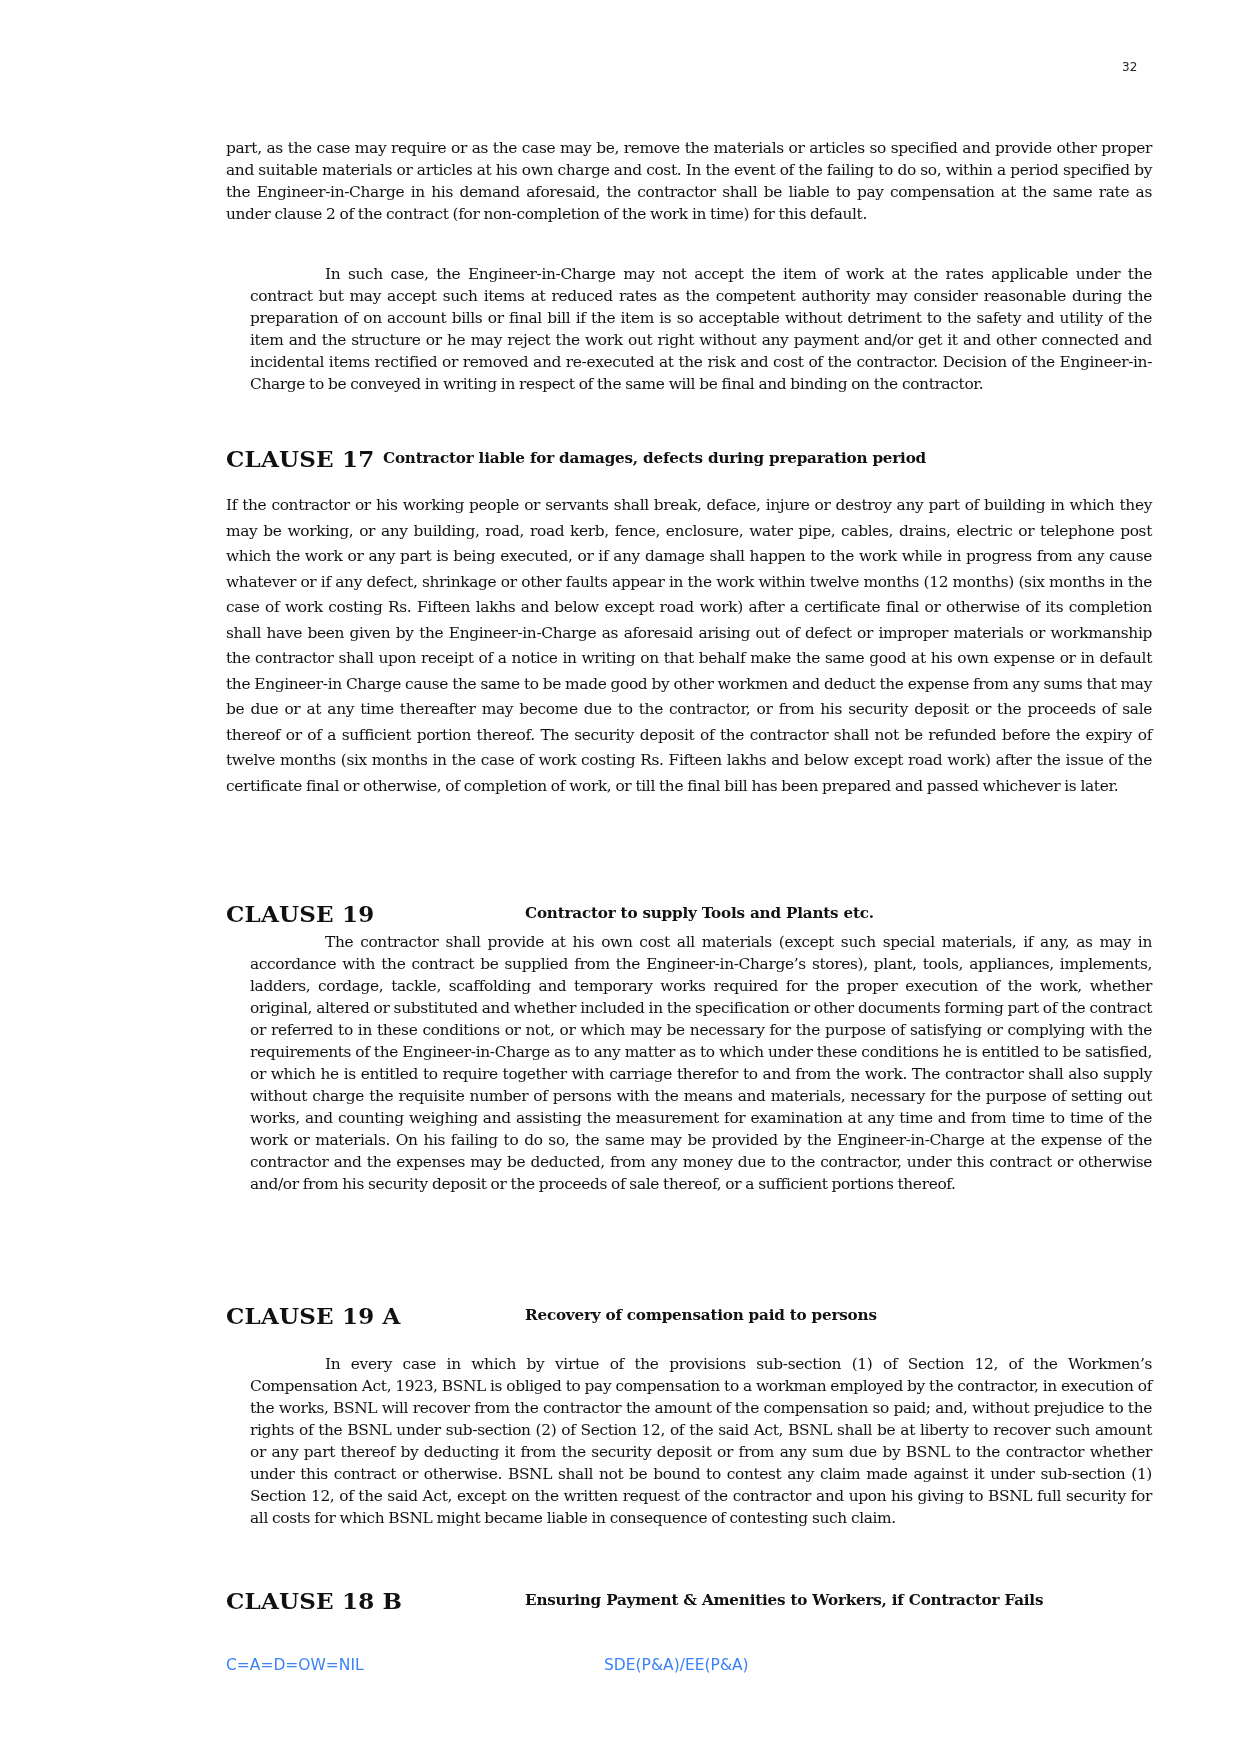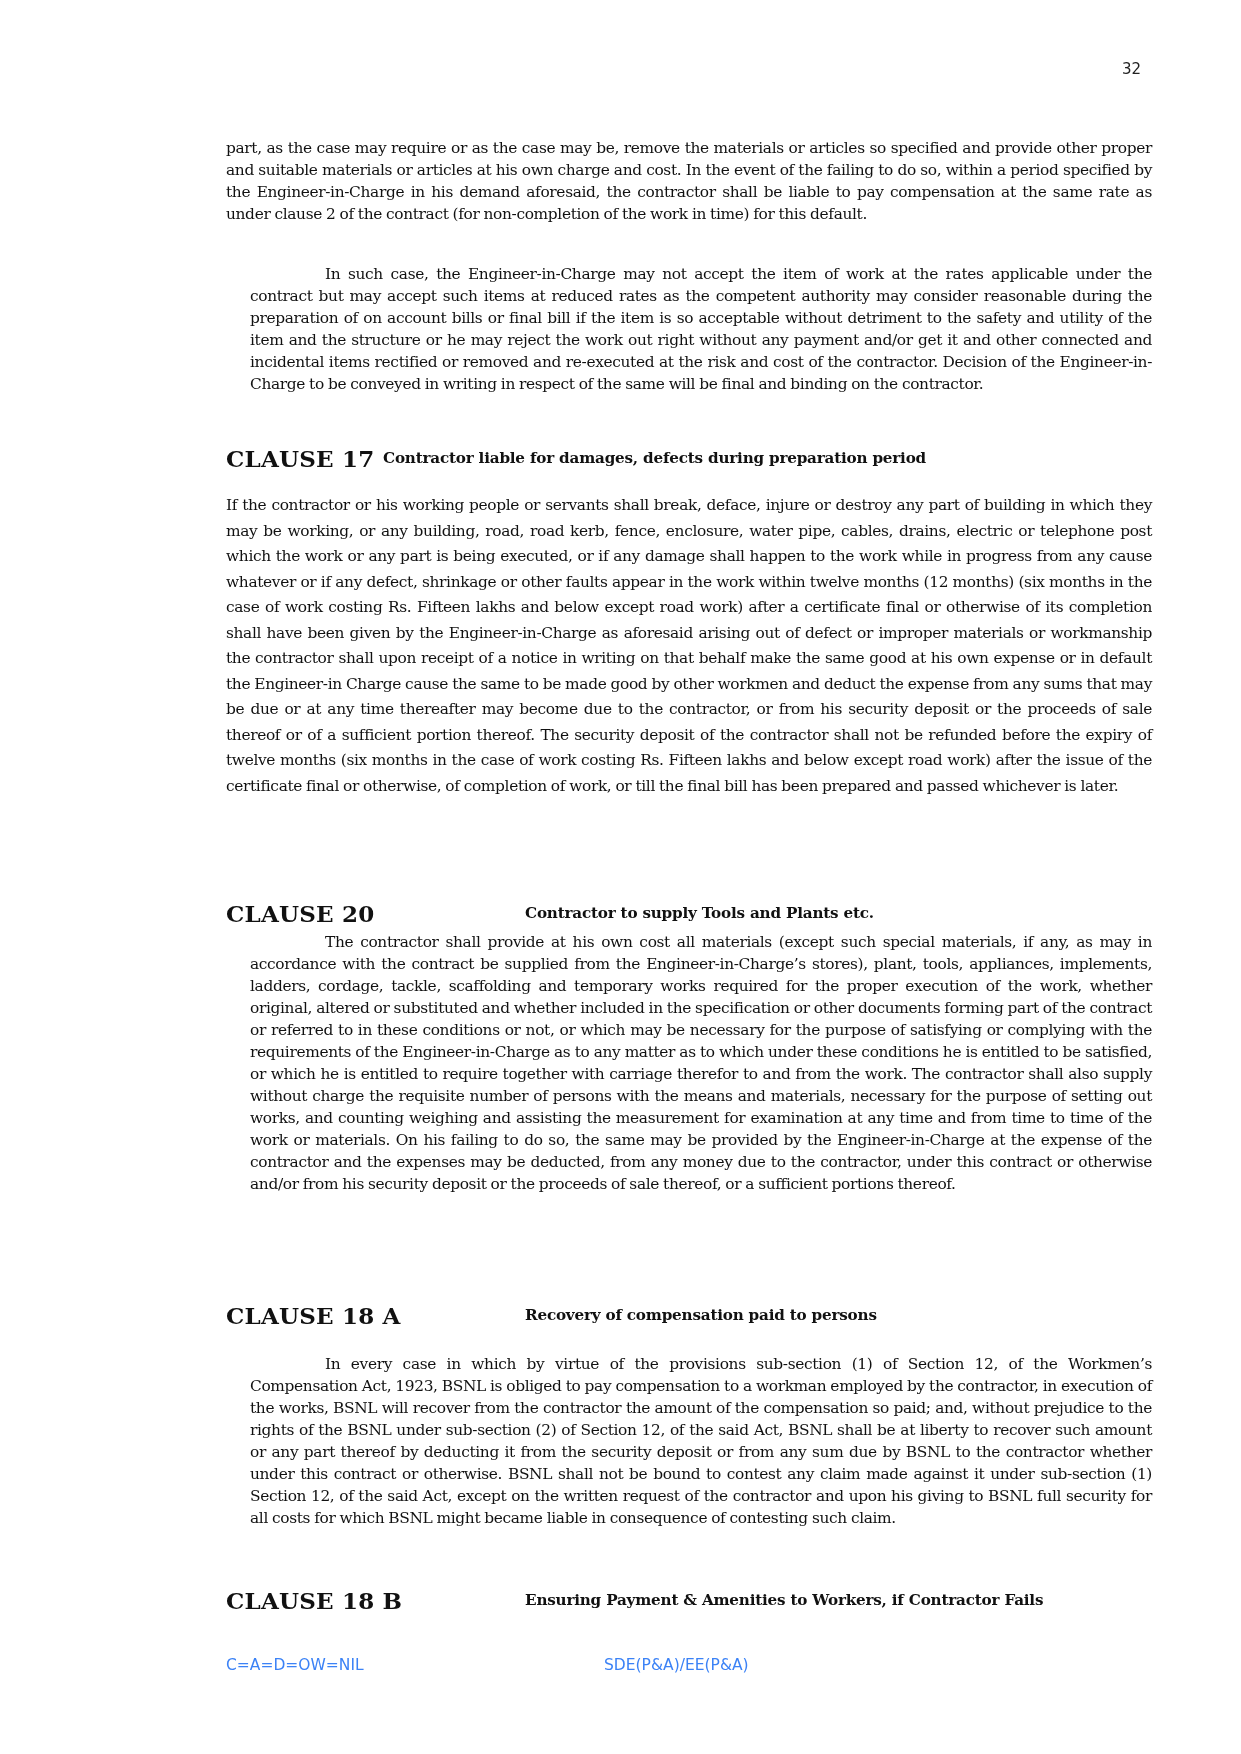--- a/index.html
+++ b/index.html
@@ -1,19 +1,19 @@
 <!DOCTYPE html>
 <html><head>
 <meta charset="utf-8">
 <style>
   html, body { margin: 0; padding: 0; background: #ffffff; }
   body { width: 1241px; height: 1754px; position: relative; overflow: hidden; color: #111; }
   .page-number {
     position: absolute; top: 60px; left: 1122px;
-    font-family: "DejaVu Sans", sans-serif; font-size: 15px; color: #222;
+    font-family: "DejaVu Sans", sans-serif; font-size: 12px; color: #222;
   }
   .block { position: absolute; left: 226px; width: 926px; }
   .para {
     font-family: "DejaVu Serif", serif; font-size: 15.4px; line-height: 22px;
     text-align: justify; margin: 0; letter-spacing: -0.35px; word-spacing: -0.5px;
   }
   .para.loose { line-height: 25.5px; }
   .indent { text-indent: 75px; margin-left: 24px; }
   .heading { position: absolute; left: 226px; height: 28px; white-space: nowrap; }
   .clause-no {
@@ -43,29 +43,29 @@
 
 <div class="heading" style="top:445px;">
   <span class="clause-no">CLAUSE 17</span>
   <span class="clause-title" style="left:157px;">Contractor liable for damages, defects during preparation period</span>
 </div>
 <div class="block" style="top:493px;">
   <p class="para loose">If the contractor or his working people or servants shall break, deface, injure or destroy any part of building in which they may be working, or any building, road, road kerb, fence, enclosure, water pipe, cables, drains, electric or telephone post which the work or any part is being executed, or if any damage shall happen to the work while in progress from any cause whatever or if any defect, shrinkage or other faults appear in the work within twelve months (12 months) (six months in the case of work costing Rs. Fifteen lakhs and below except road work) after a certificate final or otherwise of its completion shall have been given by the Engineer-in-Charge as aforesaid arising out of defect or improper materials or workmanship the contractor shall upon receipt of a notice in writing on that behalf make the same good at his own expense or in default the Engineer-in Charge cause the same to be made good by other workmen and deduct the expense from any sums that may be due  or at any time thereafter may become due to the contractor, or from his security deposit or the proceeds of sale thereof or of a sufficient portion thereof.  The security deposit of the contractor shall not be refunded before the expiry of twelve months (six months in the case of work costing Rs. Fifteen lakhs and below except road work) after the issue of the certificate final or otherwise, of completion of work, or till the final bill has been prepared and passed whichever is later.</p>
 </div>
 
 <div class="heading" style="top:900px;">
-  <span class="clause-no">CLAUSE 20</span>
+  <span class="clause-no">CLAUSE 19</span>
   <span class="clause-title" style="left:299px;">Contractor to supply Tools and Plants etc.</span>
 </div>
 <div class="block" style="top:931px;">
   <p class="para indent">The contractor shall provide at his own cost all materials (except such special materials, if any, as may in accordance with the contract be supplied from the Engineer-in-Charge’s    stores), plant, tools, appliances, implements, ladders, cordage, tackle, scaffolding and temporary works required for the proper execution of the work, whether original, altered or substituted and whether included in the specification or other documents forming part of the contract or referred to in these conditions or not, or which may be necessary for the purpose of satisfying or complying with the requirements of the Engineer-in-Charge as to any matter as to which under these conditions he is entitled to be satisfied, or which he is entitled to require together with carriage therefor to and from the work. The contractor shall also supply without charge the requisite number of persons with the means and materials, necessary for the purpose of setting out works, and counting weighing and assisting the measurement for examination at any time and from time to time of the work or materials. On his failing to do so, the same may be provided by the Engineer-in-Charge at the expense of the contractor and the expenses may be deducted, from any money due to the contractor, under this contract or otherwise and/or from his security deposit or the proceeds of sale thereof, or a sufficient portions thereof.</p>
 </div>
 
 <div class="heading" style="top:1302px;">
-  <span class="clause-no">CLAUSE 18 A</span>
+  <span class="clause-no">CLAUSE 19 A</span>
   <span class="clause-title" style="left:299px;">Recovery of compensation paid to persons</span>
 </div>
 <div class="block" style="top:1353px;">
   <p class="para indent">In every case in which by virtue of the provisions sub-section (1) of Section 12, of the Workmen’s Compensation Act, 1923, BSNL is obliged to pay compensation to a workman employed by the contractor, in execution of the works, BSNL will recover from the contractor the amount of the compensation so paid; and, without prejudice to the rights of the BSNL under sub-section (2) of Section 12, of the said Act, BSNL shall be at liberty to recover such amount or any part thereof by deducting it from the security deposit or from any sum due by BSNL to the contractor whether under this contract or otherwise. BSNL shall not be bound to contest any claim made against it under sub-section (1) Section 12, of the said Act, except on the written request of the contractor and upon his giving to BSNL full security for all costs for which BSNL might became liable in consequence of contesting such claim.</p>
 </div>
 
 <div class="heading" style="top:1587px;">
   <span class="clause-no">CLAUSE 18 B</span>
   <span class="clause-title" style="left:299px;">Ensuring Payment &amp; Amenities to Workers, if Contractor Fails</span>
 </div>

